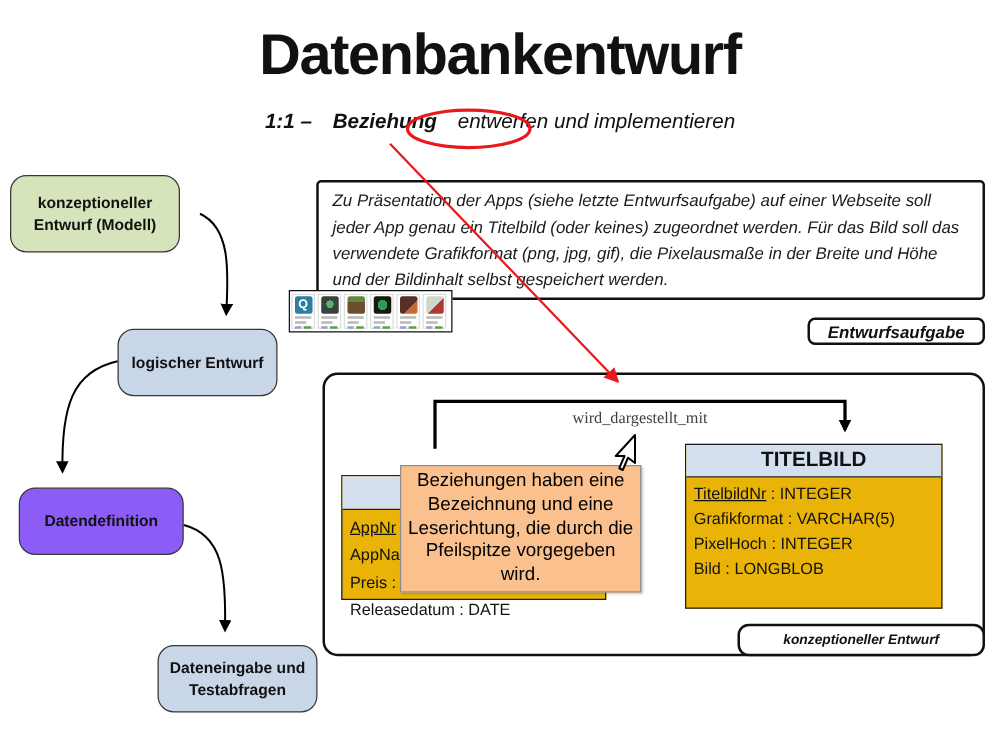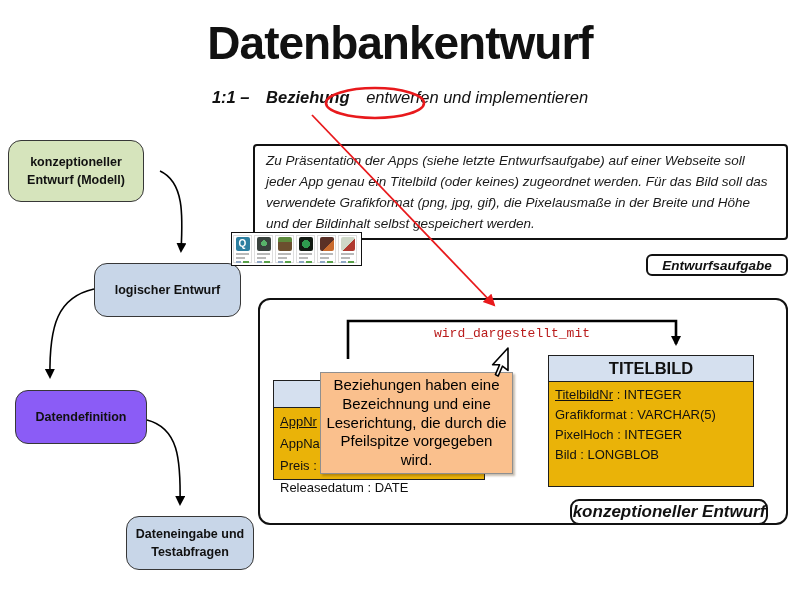--- a/index.html
+++ b/index.html
@@ -10,33 +10,33 @@
   
   #page-title{left:0;top:16px;width:800px;text-align:center;font-size:46px;font-weight:700;letter-spacing:-1px;}
   #subtitle{left:0;top:88px;width:800px;text-align:center;font-size:16.5px;font-style:italic;white-space:nowrap;}
   #subtitle .b{font-weight:700;}
   #subtitle .hl{font-weight:700;padding:0 12px;}
 
   
   .flowbox{border:1.6px solid #373737;border-radius:13px;display:flex;align-items:center;justify-content:center;
            text-align:center;font-weight:700;font-size:12.5px;line-height:1.45;padding:4px 8px;box-sizing:border-box;}
   #fb1{left:8px;top:140px;width:136px;height:62px;background:#d6e4bc;}
-  #fb2{left:94px;top:263px;width:147px;height:54px;background:#c8d6e8;}
+  #fb2{left:94px;top:263px;width:128px;height:54px;background:#c8d6e8;}
   #fb3{left:15px;top:390px;width:132px;height:54px;background:#8b5cf6;}
   #fb4{left:94px;top:516px;width:128px;height:54px;background:#c8d6e8;margin-left:32px;}
 
   
   #task-box{left:253px;top:144px;width:535px;height:96px;background:#fff;border:2px solid #111;
             border-radius:4px;box-sizing:border-box;}
   #task-text{position:absolute;left:11px;top:4px;width:510px;font-size:13.5px;font-style:italic;
              line-height:1.56;color:#1b1b1b;}
   .tag{background:#fff;border:2px solid #111;box-sizing:border-box;display:flex;align-items:center;
        justify-content:center;font-weight:700;font-style:italic;}
   #tag-aufgabe{left:646px;top:218px;width:142px;height:22px;border-radius:6px;font-size:13.5px;margin-top:36px;}
-  #tag-konzept{left:570px;top:499px;width:198px;height:26px;border-radius:9px;font-size:17px;}
+  #tag-konzept{left:590px;top:499px;width:198px;height:26px;border-radius:9px;font-size:11px;}
 
   
   #apps-strip{left:231px;top:232px;width:131px;height:34px;background:#fff;border:1.8px solid #111;
               box-sizing:border-box;display:flex;gap:2px;padding:2px 1px;}
   .tile{width:19px;background:#fff;border:0.5px solid #ddd;box-sizing:border-box;padding:1px;}
   .tile .ic{width:14px;height:14px;margin:0 auto;border-radius:2px;}
   .ic0{background:#2d7fa0;color:#fff;font-size:10px;font-weight:700;text-align:center;line-height:14px;}
   .ic1{background:radial-gradient(circle at 50% 45%, #57b36a 0 3px, #39423d 3px);}
   .ic2{background:linear-gradient(#5d8a3c 0 35%, #6b4f2e 35%);}
   .ic3{background:radial-gradient(circle at 50% 50%, #2e9c4f 0 4px, #121a12 4px);}
@@ -44,22 +44,22 @@
   .ic5{background:linear-gradient(135deg,#cfd8c8 0 55%, #b03a30 55%);}
   .tl{height:2px;background:#b9b9b9;margin:2px 1px 0 1px;}
   .tl.s{width:9px;}
   .prow{display:flex;justify-content:space-between;margin:2px 1px 0 1px;}
   .pl{width:5px;height:2px;background:#8fa7c4;}
   .pg{width:6px;height:2px;background:#59a14a;}
 
   
   #er-container{left:258px;top:298px;width:530px;height:227px;border:2px solid #111;border-radius:12px;
                 background:#fff;box-sizing:border-box;}
-  #relation-label{left:412px;top:326px;width:200px;text-align:center;font-family:Liberation Mono, monospace;
-                  font-size:13px;font-weight:500;color:#b91c1c;}
+  #relation-label{left:412px;top:326px;width:200px;text-align:center;font-family:Liberation Serif, serif;
+                  font-size:13px;font-weight:500;color:#404040;}
 
   .ent{border:1.6px solid #1f1f1f;box-sizing:border-box;background:#eab308;}
   .ent .hd{background:#d5e0ef;border-bottom:1.6px solid #1f1f1f;font-weight:700;text-align:center;}
   .ent .rows{padding:3px 0 0 6px;font-size:13px;}
   .ent .trow .pk{text-decoration:underline;}
   #app-table{left:273px;top:380px;width:212px;height:100px;}
   #app-table .hd{height:26px;line-height:26px;font-size:15px;}
   #app-table .trow{height:22px;line-height:22px;}
   #titel-table{left:548px;top:355px;width:206px;height:132px;}
   #titel-table .hd{height:25px;line-height:25px;font-size:16.5px;}

